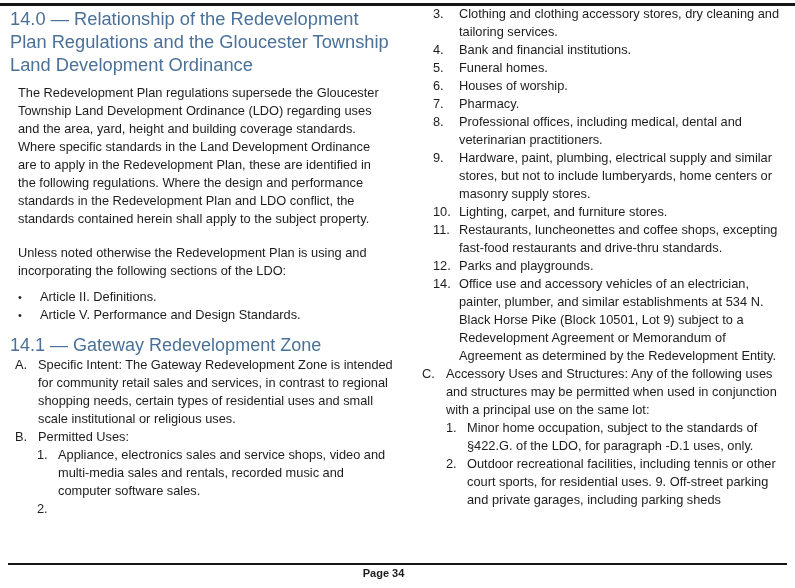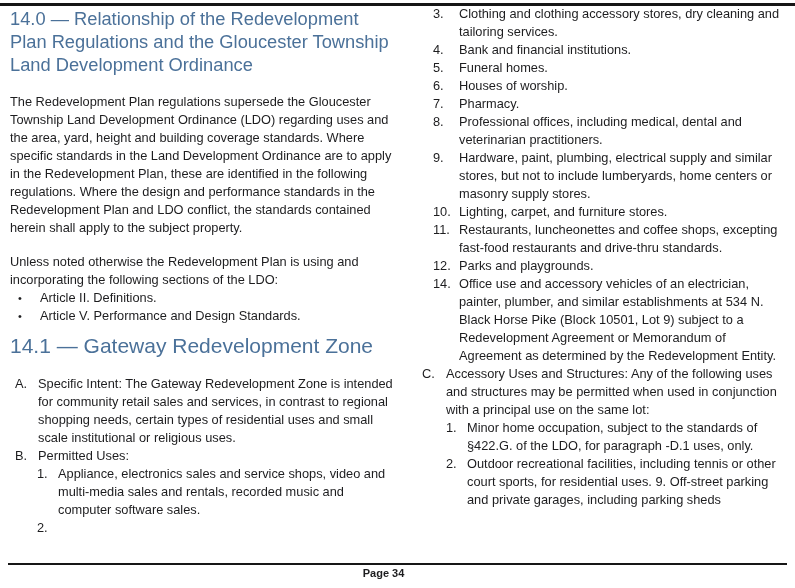--- a/index.html
+++ b/index.html
@@ -13,28 +13,28 @@
   }
   .rule-top    { position:absolute; left:0;   top:3px;   width:795px; height:3px; background:#161616; }
   .rule-bottom { position:absolute; left:8px; top:563px; width:779px; height:2px; background:#161616; }
   .footer {
     position:absolute; left:0; top:566px; width:767px;
     text-align:center; font-size:11px; line-height:14px; font-weight:700; color:#1d1d1f;
   }
   .col-left  { position:absolute; left:10px;  top:7px; width:385px; }
   .col-right { position:absolute; left:420px; top:5px; width:366px; }
   h1 {
-    margin:0 0 17px 0; font-weight:400;
+    margin:0 0 3px 0; font-weight:400;
     font-size:18.3px; line-height:23px; color:#4b7199;
   }
   h2 {
-    margin:11px 0 19px 0; font-weight:400;
-    font-size:21px; line-height:20px; color:#4b7199;
+    margin:11px 0 1px 0; font-weight:400;
+    font-size:18px; line-height:20px; color:#4b7199;
   }
-  p { margin:0; }
+  p { margin:8px; }
   .gap-top { margin-top:16px; }
   .li { display:flex; align-items:flex-start; }
   .li .m { flex:0 0 auto; }
   .li .t { flex:1 1 auto; }
   
   .letter { padding-left:5px; }  .letter .m { width:23px; }
   .num    { padding-left:27px; } .num .m    { width:21px; }
   .bullet { padding-left:8px; }  .bullet .m { width:22px; font-size:11px; }
   
   .rnum    { padding-left:13px; } .rnum .m    { width:26px; }

